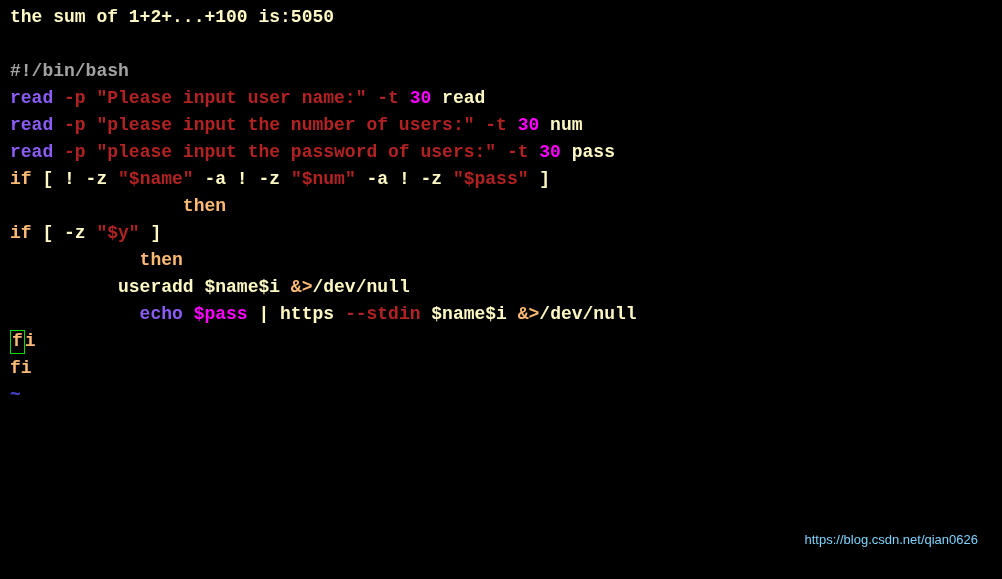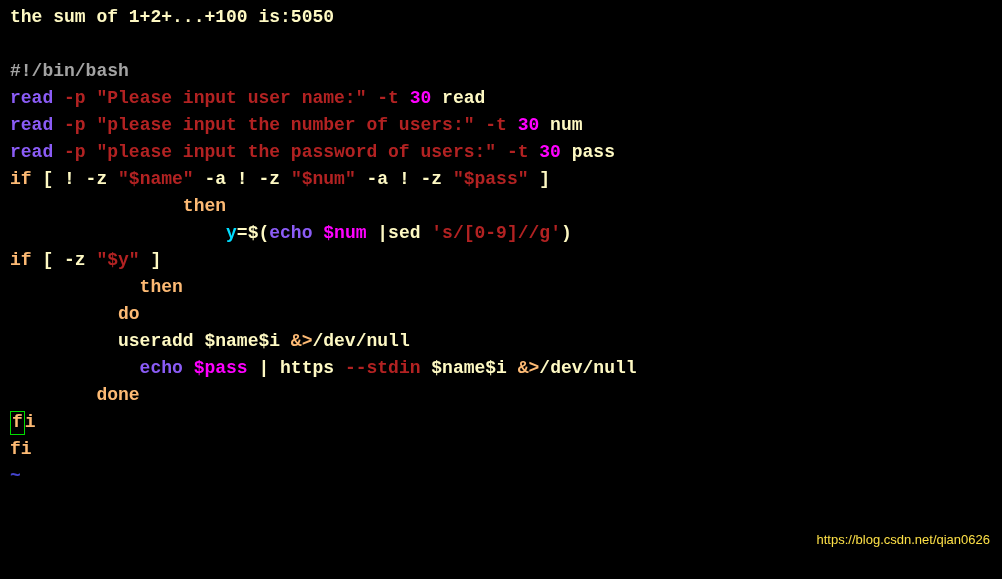--- a/index.html
+++ b/index.html
@@ -33,22 +33,22 @@
     .tilde { color: #4444cc; }
     .cursor-box {
       border: 1px solid #00dd00;
       display: inline-block;
       padding: 0 1px;
       line-height: 1.2;
     }
     .watermark {
       position: absolute;
       bottom: 30px;
-      right: 12px;
-      color: #fde047;
+      right: 24px;
+      color: #7dd3fc;
       font-size: 13px;
       font-family: Arial, sans-serif;
       font-weight: normal;
     }
   </style>
 </head>
 <body>
 
 <div>
   <div class="line white">the sum of 1+2+...+100 is:5050</div>
@@ -58,34 +58,31 @@
   <div class="line"><span class="teal">read </span><span class="darkred">-p </span><span class="darkred">"Please input user name:"</span><span class="darkred"> -t </span><span class="magenta">30</span><span class="white"> read</span></div>
 
   <div class="line"><span class="teal">read </span><span class="darkred">-p </span><span class="darkred">"please input the number of users:"</span><span class="darkred"> -t </span><span class="magenta">30</span><span class="white"> num</span></div>
 
   <div class="line"><span class="teal">read </span><span class="darkred">-p </span><span class="darkred">"please input the password of users:"</span><span class="darkred"> -t </span><span class="magenta">30</span><span class="white"> pass</span></div>
 
   <div class="line"><span class="yellow">if </span><span class="white">[ ! -z </span><span class="darkred">"$name"</span><span class="white"> -a ! -z </span><span class="darkred">"$num"</span><span class="white"> -a ! -z </span><span class="darkred">"$pass"</span><span class="white"> ]</span></div>
 
   <div class="line yellow">                then</div>
 
-  <div class="line"><span>                    </span><span class="cyan-bright">y</span><span class="white">=$(</span><span class="teal">echo</span><span class="magenta"> $num </span><span class="white">|sed </span><span class="darkred">'s/[0-9]//g'</span><span class="white">)</span></div>
 
   <div class="line"><span class="yellow">if </span><span class="white">[ -z </span><span class="darkred">"$y"</span><span class="white"> ]</span></div>
 
   <div class="line yellow">            then</div>
 
 
-  <div class="line yellow">          do</div>
 
   <div class="line"><span class="white">          useradd $name$i </span><span class="yellow">&amp;&gt;</span><span class="white">/dev/null</span></div>
 
   <div class="line"><span class="teal">            echo </span><span class="magenta">$pass</span><span class="white"> | https </span><span class="darkred">--stdin </span><span class="white">$name$i </span><span class="yellow">&amp;&gt;</span><span class="white">/dev/null</span></div>
 
-  <div class="line yellow">        done</div>
 
   <div class="line yellow"><span class="cursor-box">f</span><span>i</span></div>
 
   <div class="line yellow">fi</div>
 
   <div class="line tilde">~</div>
 </div>
 
 <div class="watermark">https://blog.csdn.net/qian0626</div>
 

